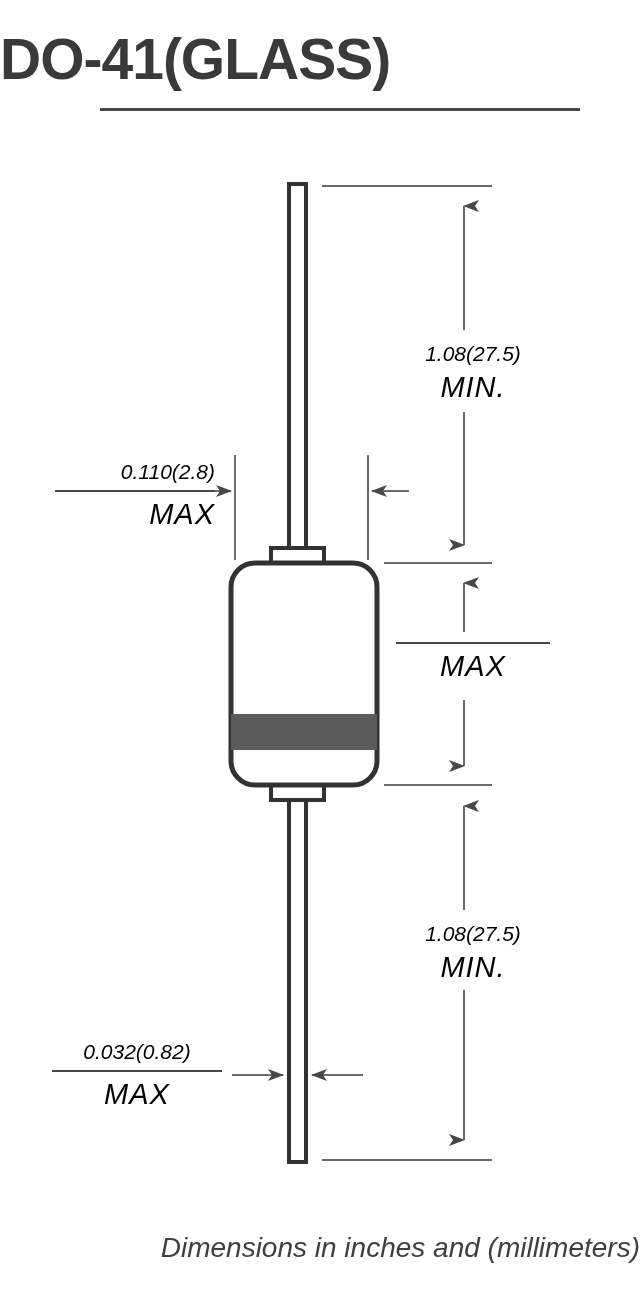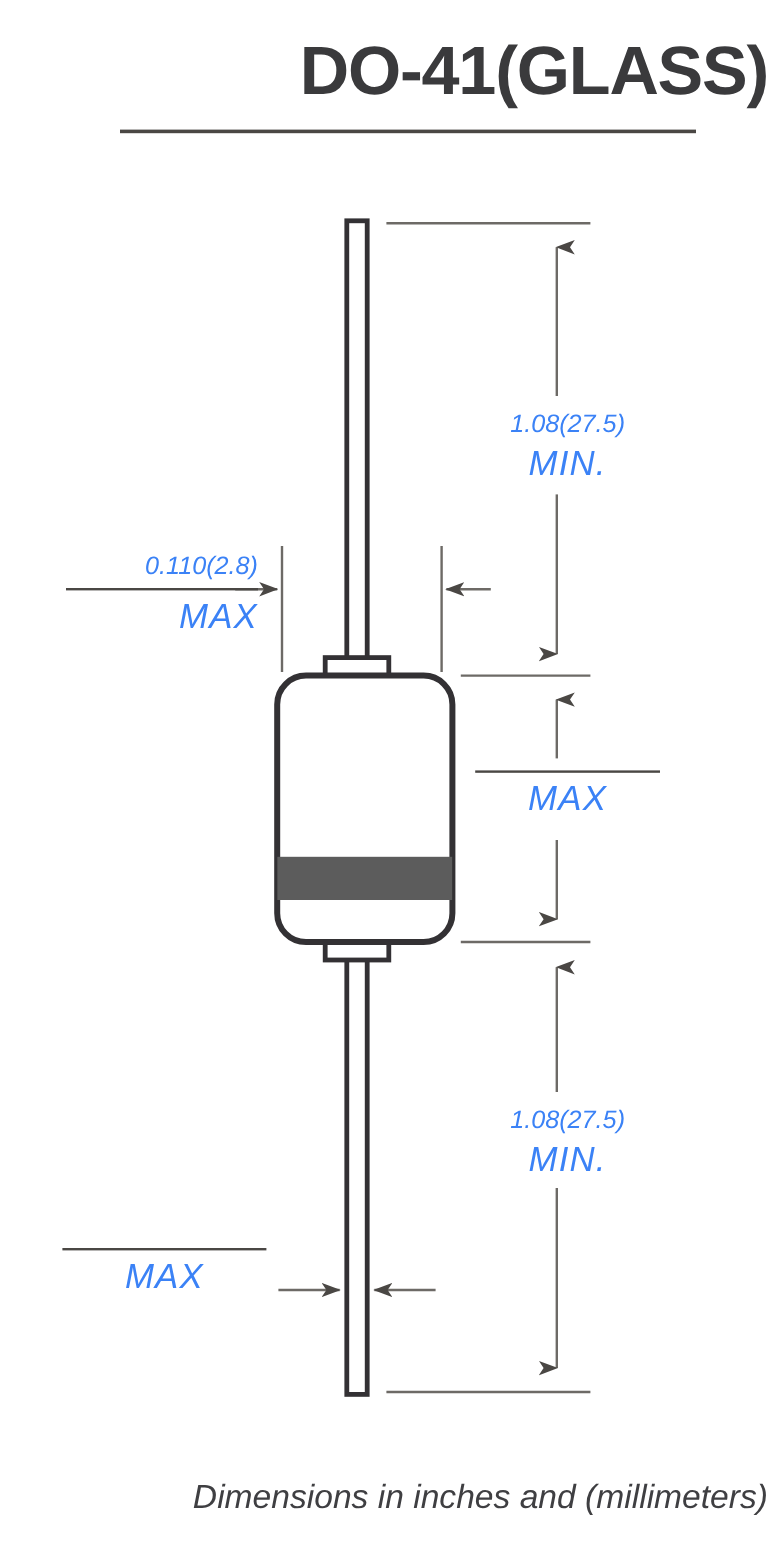--- a/index.html
+++ b/index.html
@@ -22,21 +22,21 @@
     left: 0;
     top: 0;
     width: 640px;
     height: 1305px;
   }
   .title {
     position: absolute;
     left: 0;
     top: 26px;
     width: 640px;
-    text-align: right;
+    text-align: left;
     font-family: "Liberation Sans", sans-serif;
     font-weight: bold;
     font-size: 57px;
     letter-spacing: -1px;
     color: #3a3a3c;
     white-space: nowrap;
   }
   .title-rule {
     position: absolute;
     left: 100px;
@@ -54,21 +54,21 @@
     font-family: "Liberation Sans", sans-serif;
     font-style: italic;
     font-size: 28px;
     color: #3f3f42;
     white-space: nowrap;
   }
   .dim-label {
     position: absolute;
     font-family: "Liberation Sans", sans-serif;
     font-style: italic;
-    color: #3b82f6;
+    color: #000000;
     white-space: nowrap;
     text-align: center;
     line-height: 1.32;
   }
   .dim-label .value {
     display: block;
     font-size: 21px;
   }
   .dim-label .qualifier {
     display: block;
@@ -208,19 +208,20 @@
     <span class="qualifier">MIN.</span>
   </div>
 
   <div class="dim-label fraction" id="lbl-top-left">
     <span class="value">0.110(2.8)</span>
     <span class="rule"></span>
     <span class="qualifier">MAX</span>
   </div>
 
   <div class="dim-label fraction" id="lbl-bottom-left">
+    <span class="value">0.032(0.82)</span>
     <span class="rule"></span>
     <span class="qualifier">MAX</span>
   </div>
 
   <div class="footer">Dimensions in inches and (millimeters)</div>
 
 </div>
 
 </body></html>

